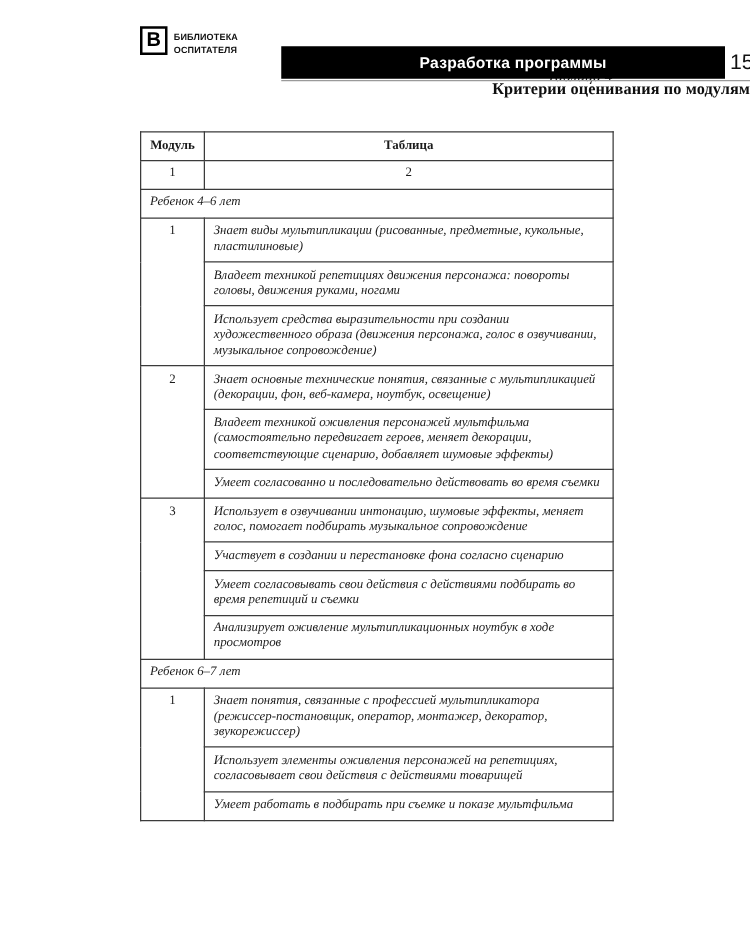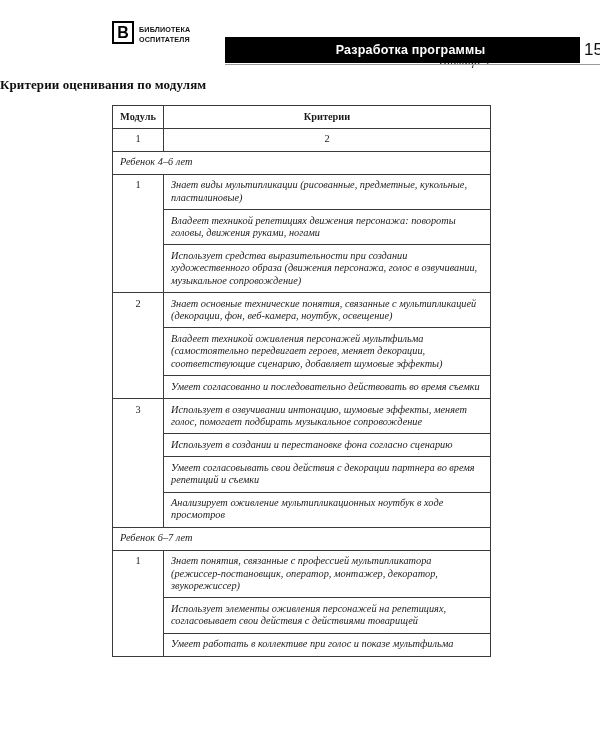--- a/index.html
+++ b/index.html
@@ -132,23 +132,23 @@
     position: absolute;
     right: 110px;
     top: 54px;
     font-style: italic;
     font-size: 12.5px;
     color: #1b1b1b;
   }
   .table-title {
     position: absolute;
     left: 0;
-    top: 77px;
+    top: 63px;
     width: 600px;
-    text-align: left;
+    text-align: right;
     font-weight: bold;
     font-size: 13px;
     letter-spacing: 0.1px;
     color: #0e0e0e;
   }
 
   
   .tbl-wrap {
     position: absolute;
     left: 112px;
@@ -228,21 +228,21 @@
 
   <div class="tbl-wrap">
     <table class="crit">
       <colgroup>
         <col class="c-mod">
         <col class="c-cri">
       </colgroup>
       <tbody>
           <tr>
             <td class="modhead">Модуль</td>
-            <td class="crihead">Критерии</td>
+            <td class="crihead">Таблица</td>
           </tr>
           <tr>
             <td class="numcell">1</td>
             <td class="numcell">2</td>
           </tr>
           <tr>
             <td class="section" colspan="2">Ребенок 4–6 лет</td>
           </tr>
           <tr>
             <td class="modnum" rowspan="3">1</td>
@@ -262,38 +262,38 @@
             <td class="crit-text">Владеет техникой оживления персонажей мультфильма (самостоятельно передвигает героев, меняет декорации, соответствующие сценарию, добавляет шумовые эффекты)</td>
           </tr>
           <tr>
             <td class="crit-text">Умеет согласованно и последовательно действовать во время съемки</td>
           </tr>
           <tr>
             <td class="modnum" rowspan="4">3</td>
             <td class="crit-text">Использует в озвучивании интонацию, шумовые эффекты, меняет голос, помогает подбирать музыкальное сопровождение</td>
           </tr>
           <tr>
-            <td class="crit-text">Использует в создании и перестановке фона согласно сценарию</td>
-          </tr>
-          <tr>
-            <td class="crit-text">Умеет согласовывать свои действия с декорации партнера во время репетиций и съемки</td>
+            <td class="crit-text">Участвует в создании и перестановке фона согласно сценарию</td>
+          </tr>
+          <tr>
+            <td class="crit-text">Умеет согласовывать свои действия с действиями подбирать во время репетиций и съемки</td>
           </tr>
           <tr>
             <td class="crit-text">Анализирует оживление мультипликационных ноутбук в ходе просмотров</td>
           </tr>
           <tr>
             <td class="section" colspan="2">Ребенок 6–7 лет</td>
           </tr>
           <tr>
             <td class="modnum" rowspan="3">1</td>
             <td class="crit-text">Знает понятия, связанные с профессией мультипликатора (режиссер-постановщик, оператор, монтажер, декоратор, звукорежиссер)</td>
           </tr>
           <tr>
             <td class="crit-text">Использует элементы оживления персонажей на репетициях, согласовывает свои действия с действиями товарищей</td>
           </tr>
           <tr>
-            <td class="crit-text">Умеет работать в коллективе при голос и показе мультфильма</td>
+            <td class="crit-text">Умеет работать в подбирать при съемке и показе мультфильма</td>
           </tr>
         </tbody>
     </table>
   </div>
 
 </div>
 
 </body></html>

